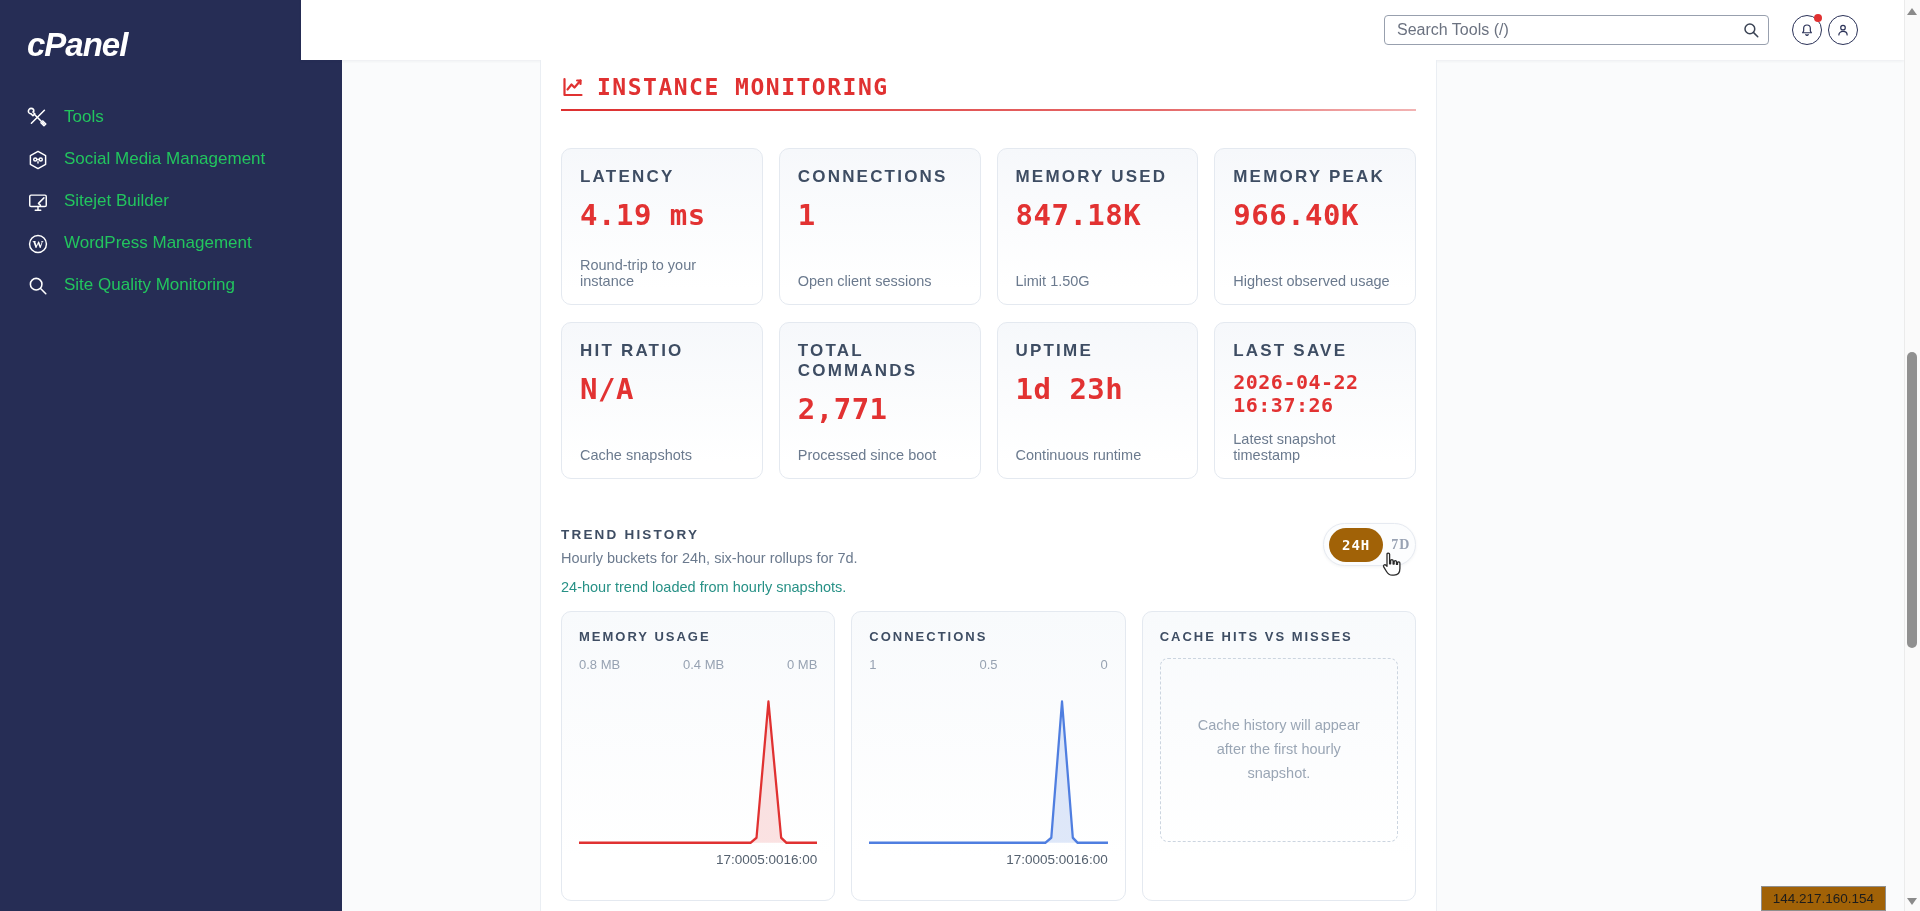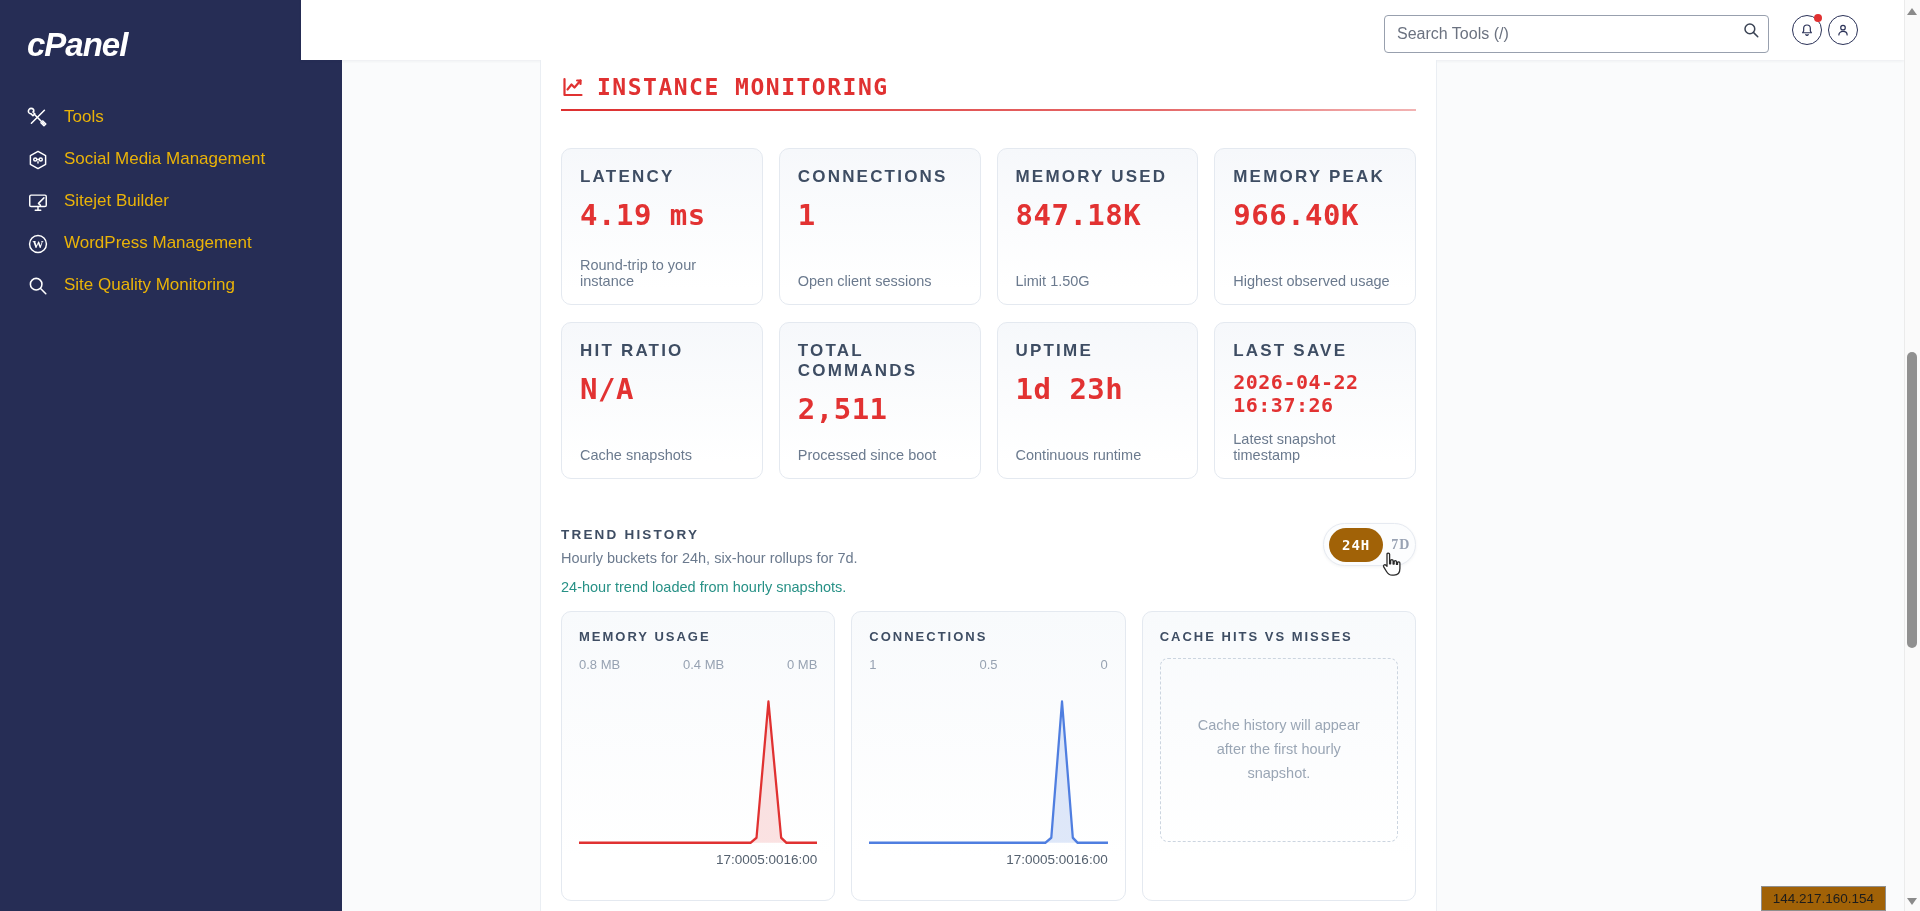--- a/index.html
+++ b/index.html
@@ -10,30 +10,30 @@
     position:relative;
     color:#3e4d63;
   }
   
   .sidebar {
     position:absolute; left:0; top:0; width:342px; height:911px;
     background:#262d55; color:#fff; padding:26px 12px 0 27px;
   }
   .logo { font-size:33px; font-weight:bold; font-style:italic; letter-spacing:-1px; color:#fff; }
   .nav { margin-top:42px; display:flex; flex-direction:column; gap:19px; }
-  .nav-item { display:flex; gap:15px; align-items:flex-start; color:#eab308; font-size:17px; line-height:1.32; cursor:pointer; }
+  .nav-item { display:flex; gap:15px; align-items:flex-start; color:#22c55e; font-size:17px; line-height:1.32; cursor:pointer; }
   .nav-icon { width:22px; height:22px; flex:none; margin-top:1px; }
   .nav-icon svg { width:22px; height:22px; display:block; }
   .nav-label { max-width:205px; }
   
   .header-bar {
     position:absolute; left:301px; top:0; width:1603px; height:60px;
     background:#ffffff; box-shadow:0 1px 3px rgba(35,45,75,0.07);
   }
-  .search-wrap { position:absolute; left:1083px; top:15px; width:385px; height:38px; }
+  .search-wrap { position:absolute; left:1083px; top:15px; width:385px; height:30px; }
   .search-input {
     width:100%; height:100%; border:1px solid #98a0ae; border-radius:4px;
     padding:0 36px 0 12px; font-size:16px; font-family:"Liberation Sans",sans-serif; color:#444; outline:none; background:#fff;
   }
   .search-input::placeholder { color:#6b7280; }
   .search-magnifier { position:absolute; right:9px; top:6px; width:18px; height:18px; }
   .round-btn {
     position:absolute; top:15px; width:30px; height:30px; border-radius:50%;
     border:1.6px solid #2b3258; background:#fff; display:flex; align-items:center; justify-content:center; cursor:pointer;
   }
@@ -229,21 +229,21 @@
       <div class="metric-value">966.40K</div>
       <div class="metric-sub">Highest observed usage</div>
     </div>
     <div class="metric">
       <div class="metric-label">HIT RATIO</div>
       <div class="metric-value">N/A</div>
       <div class="metric-sub">Cache snapshots</div>
     </div>
     <div class="metric">
       <div class="metric-label">TOTAL COMMANDS</div>
-      <div class="metric-value">2,511</div>
+      <div class="metric-value">2,771</div>
       <div class="metric-sub">Processed since boot</div>
     </div>
     <div class="metric">
       <div class="metric-label">UPTIME</div>
       <div class="metric-value">1d 23h</div>
       <div class="metric-sub">Continuous runtime</div>
     </div>
     <div class="metric">
       <div class="metric-label">LAST SAVE</div>
       <div class="metric-value small">2026-04-22 16:37:26</div>

